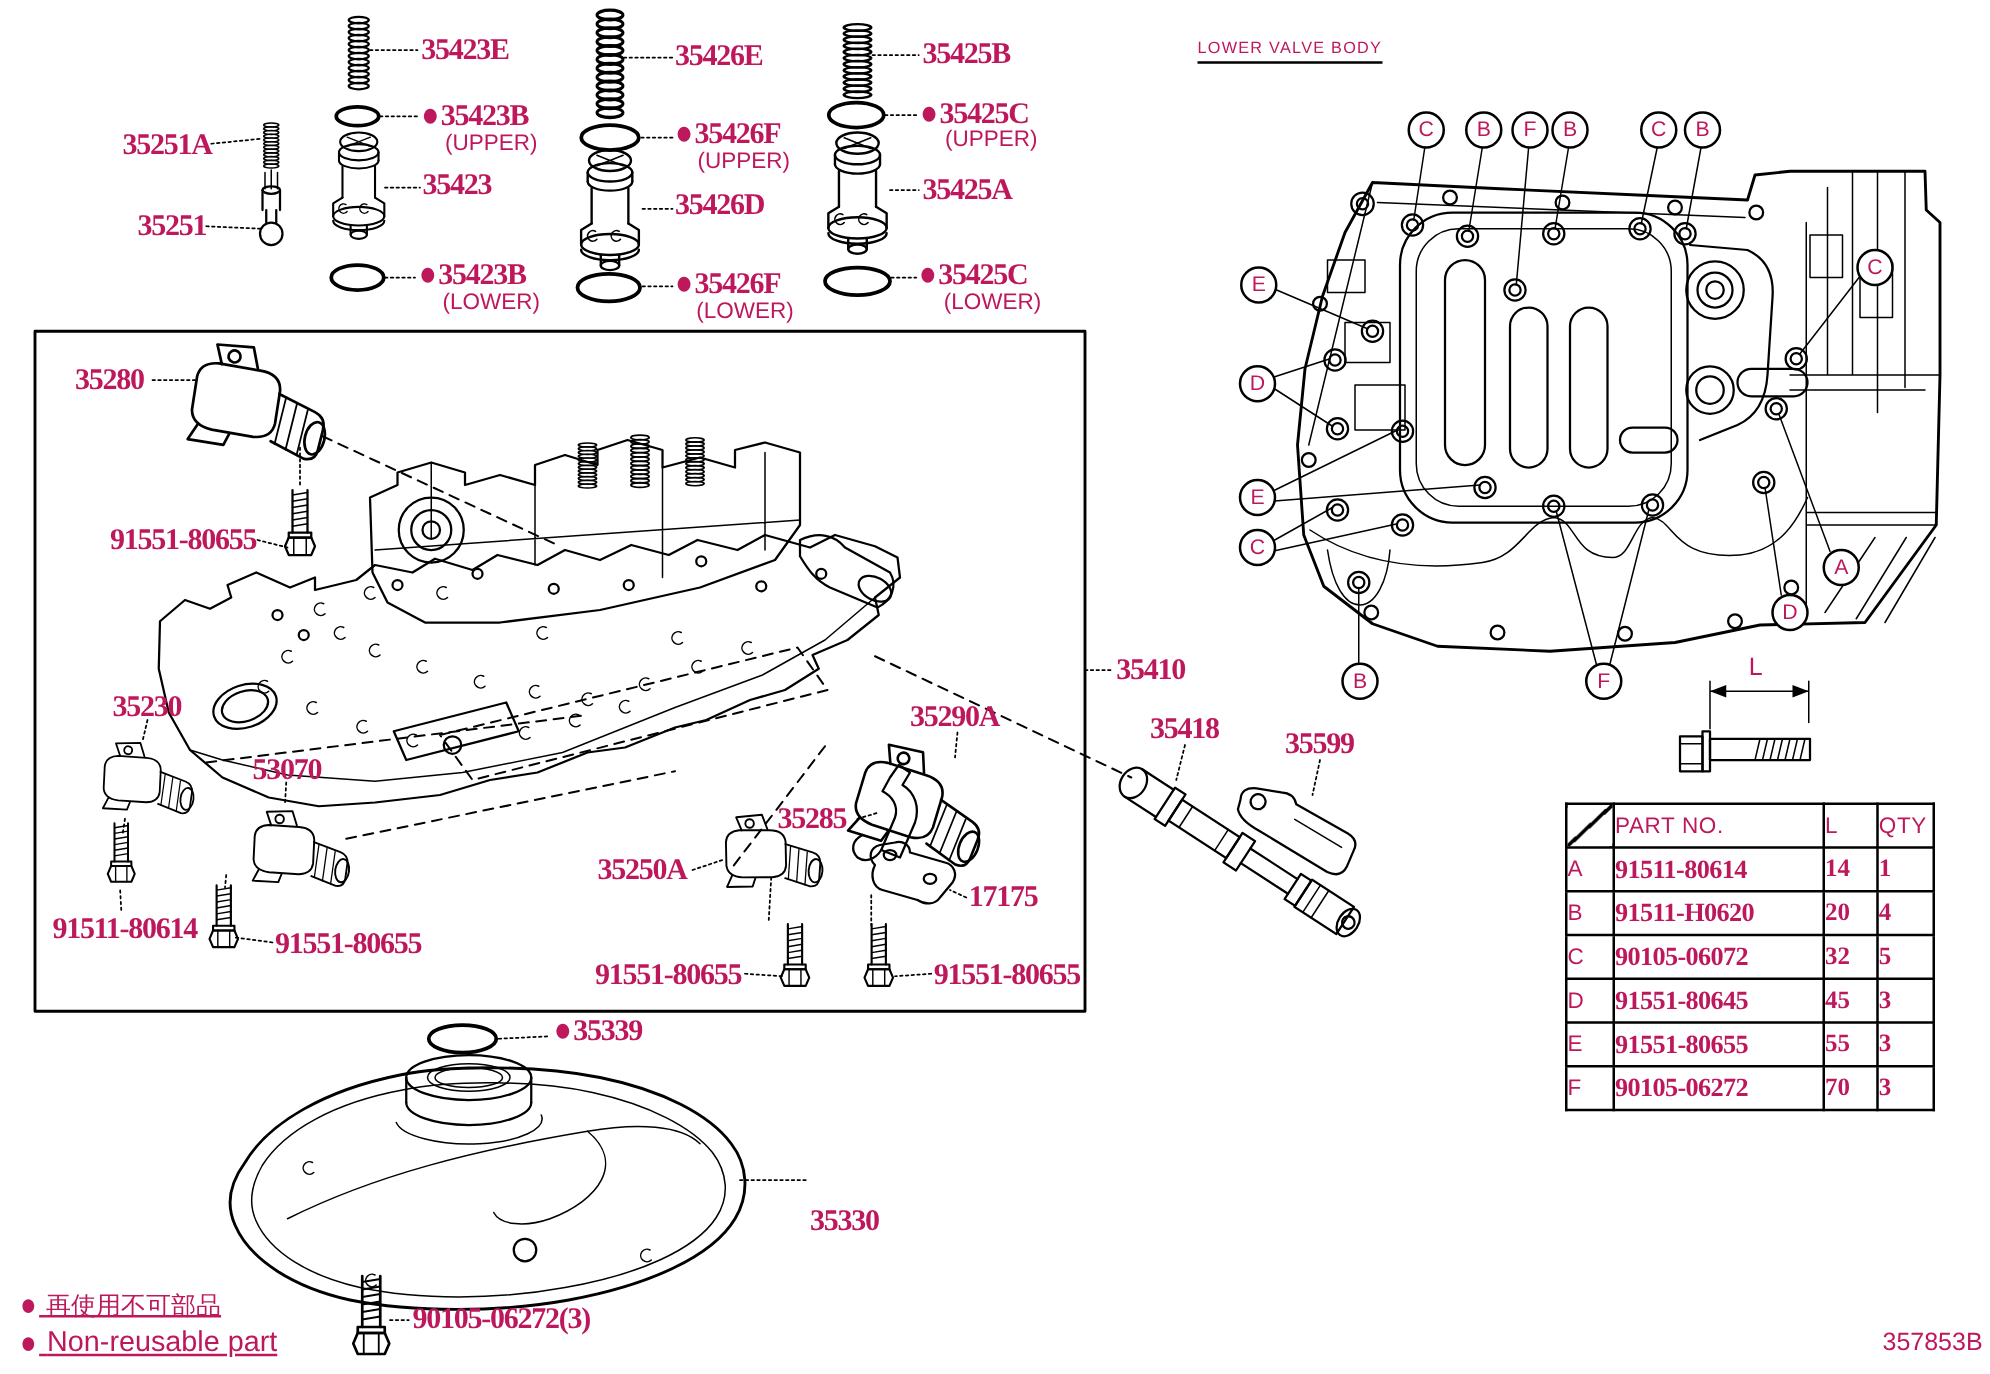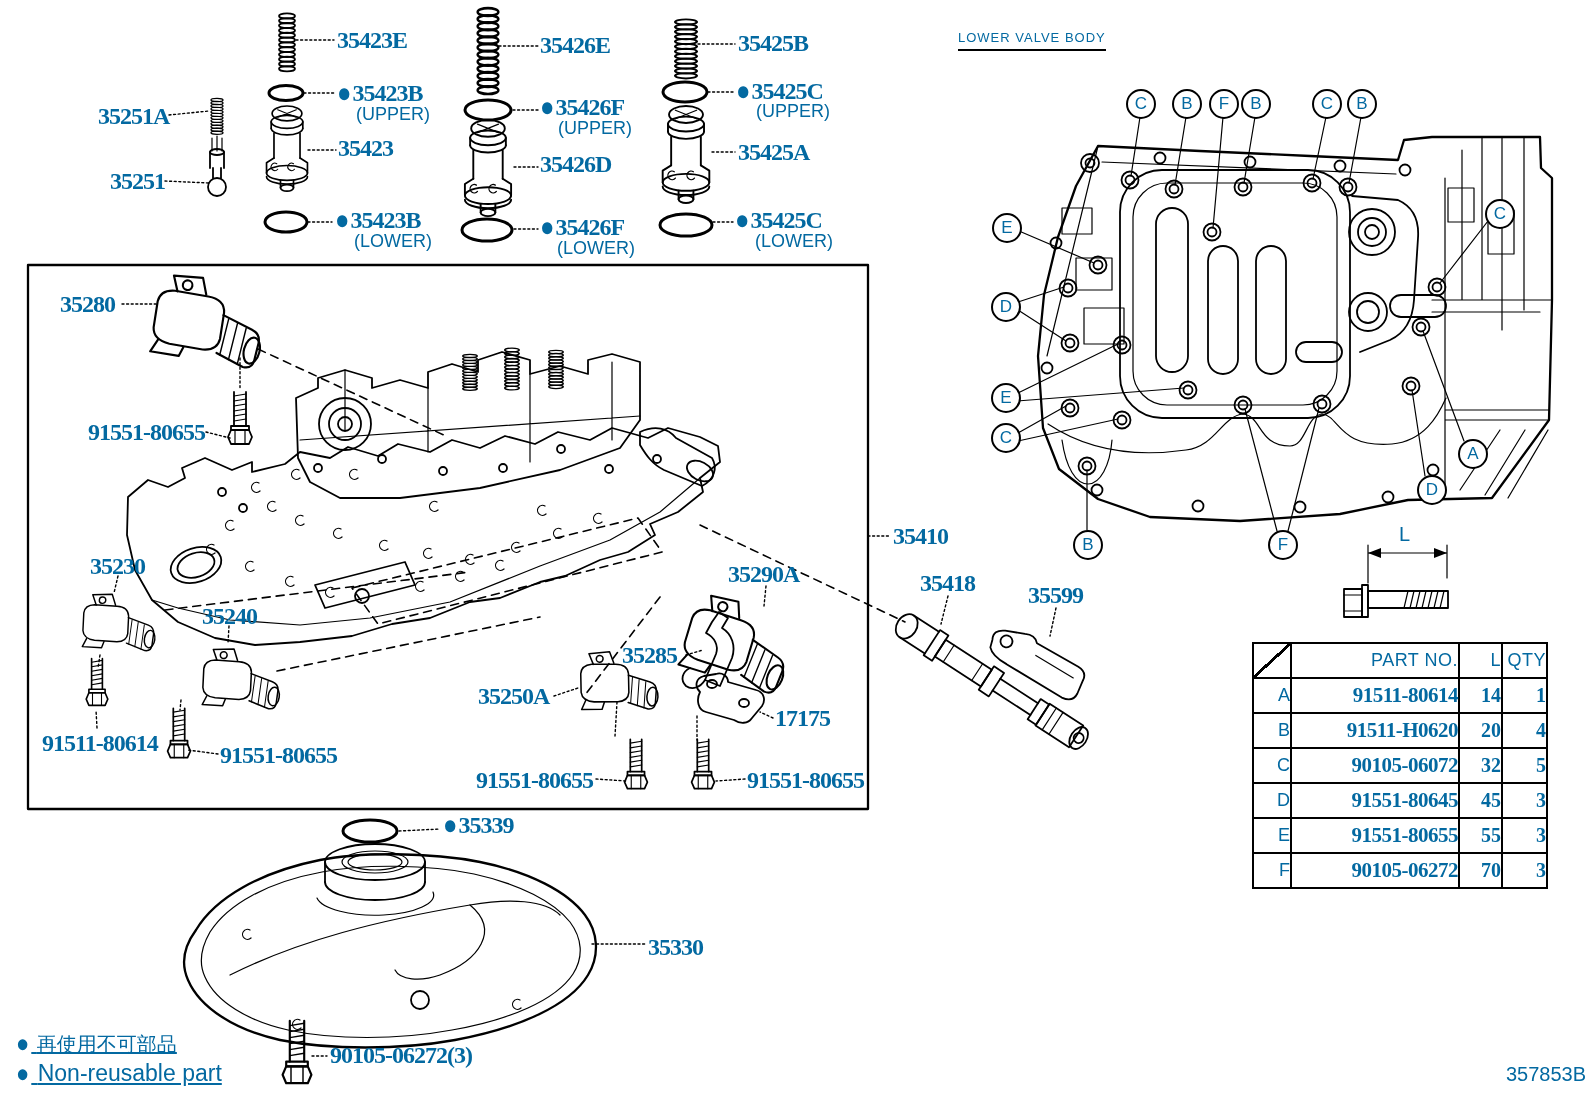--- a/index.html
+++ b/index.html
@@ -1,37 +1,37 @@
 <!DOCTYPE html>
 <html><head>
 <meta charset="utf-8">
 <style>
   html,body{margin:0;padding:0;background:#fff;}
   #stage{position:relative;width:1592px;height:1099px;background:#fff;overflow:hidden;
-         font-family:"Liberation Sans",sans-serif;color:#0369a1;}
+         font-family:"Liberation Sans",sans-serif;color:#be185d;}
   #art{position:absolute;left:0;top:0;z-index:0;}
   svg *{stroke:#000;fill:none;stroke-width:1.8;stroke-linecap:round;stroke-linejoin:round;}
   svg .fill{fill:#000;stroke:none;}
   svg .thin{stroke-width:1.2;}
   svg .w2{stroke-width:2.3;}
   svg .w3{stroke-width:3;}
   svg .dot{stroke-dasharray:2 2.6;stroke-width:1.4;}
   svg .dash{stroke-dasharray:8 6;stroke-width:1.6;}
   .lbl{position:absolute;z-index:2;font-family:"Liberation Serif",serif;font-weight:bold;
        font-size:24px;letter-spacing:-1px;white-space:nowrap;line-height:1;}
   .note{position:absolute;z-index:2;font-family:"Liberation Sans",sans-serif;font-weight:normal;
         font-size:18px;letter-spacing:0;white-space:nowrap;line-height:1;}
   .blt{display:inline-block;transform:scaleY(1.15);margin-right:2px;}
   .callout{position:absolute;z-index:2;width:26px;height:26px;border:2px solid #000;border-radius:50%;
            background:#fff;text-align:center;line-height:26px;font-size:17px;}
   .title{position:absolute;z-index:2;font-size:13px;letter-spacing:1px;border-bottom:2px solid #000;
          padding-bottom:4px;white-space:nowrap;}
   .small-sans{position:absolute;z-index:2;font-size:20px;white-space:nowrap;line-height:1;}
   #fastener-table{position:absolute;z-index:2;left:1252px;top:642px;border-collapse:collapse;}
-  #fastener-table td{border:2px solid #000;text-align:right;padding:0;height:33px;}
+  #fastener-table td{border:2px solid #000;text-align:left;padding:0;height:33px;}
   #fastener-table .c-ref{width:36px;font-size:18px;}
   #fastener-table .c-part{width:166px;font-family:"Liberation Serif",serif;font-weight:bold;font-size:21px;letter-spacing:-0.5px;}
   #fastener-table .c-len,#fastener-table .c-qty{font-family:"Liberation Serif",serif;font-weight:bold;font-size:20px;}
   #fastener-table .c-len{width:41px;}
   #fastener-table .c-qty{width:43px;margin-top:20px;}
   #fastener-table .hdr{font-family:"Liberation Sans",sans-serif;font-weight:normal;font-size:18px;letter-spacing:0.5px;}
   #fastener-table .corner{background:linear-gradient(to bottom right,#fff 47%,#000 47%,#000 53%,#fff 53%);}
   .legend-line{position:absolute;z-index:2;white-space:nowrap;line-height:1;text-decoration:underline;}
 </style>
 </head>
@@ -360,21 +360,21 @@
   <div class="lbl" style="left:738px;top:140px">35425A</div>
   <div class="lbl" style="left:735px;top:208px"><span class="blt">●</span><span>35425C</span></div>
   <div class="note" style="left:755px;top:232px">(LOWER)</div>
 
   <div class="lbl" style="left:98px;top:104px">35251A</div>
   <div class="lbl" style="left:110px;top:169px">35251</div>
 
   <div class="lbl" style="left:60px;top:292px">35280</div>
   <div class="lbl" style="left:88px;top:420px">91551-80655</div>
   <div class="lbl" style="left:90px;top:554px">35230</div>
-  <div class="lbl" style="left:202px;top:604px">35240</div>
+  <div class="lbl" style="left:202px;top:604px">53070</div>
   <div class="lbl" style="left:42px;top:731px">91511-80614</div>
   <div class="lbl" style="left:220px;top:743px">91551-80655</div>
   <div class="lbl" style="left:478px;top:684px">35250A</div>
   <div class="lbl" style="left:622px;top:643px">35285</div>
   <div class="lbl" style="left:728px;top:562px">35290A</div>
   <div class="lbl" style="left:775px;top:706px">17175</div>
   <div class="lbl" style="left:476px;top:768px">91551-80655</div>
   <div class="lbl" style="left:747px;top:768px">91551-80655</div>
 
   <div class="lbl" style="left:893px;top:524px">35410</div>
@@ -442,21 +442,21 @@
     <tr>
       <td class="c-ref">F</td>
       <td class="c-part">90105-06272</td>
       <td class="c-len">70</td>
       <td class="c-qty">3</td>
     </tr>
   </tbody>
     </table>
 
   <div class="lbl" style="left:443px;top:813px"><span class="blt">●</span><span>35339</span></div>
-  <div class="lbl" style="left:648px;top:935px">35330</div>
+  <div class="lbl" style="left:648px;top:965px">35330</div>
   <div class="lbl" style="left:330px;top:1043px">90105-06272(3)</div>
 
   <div class="legend-line" style="left:16px;top:1033px;font-size:20px"><span class="blt" style="font-size:22px">●</span> <span>再使用不可部品</span></div>
   <div class="legend-line" style="left:16px;top:1062px;font-size:23px"><span class="blt" style="font-size:22px">●</span> <span>Non-reusable part</span></div>
 
   <div class="small-sans" style="left:1506px;top:1064px">357853B</div>
 
 </div>
 
 </body></html>

